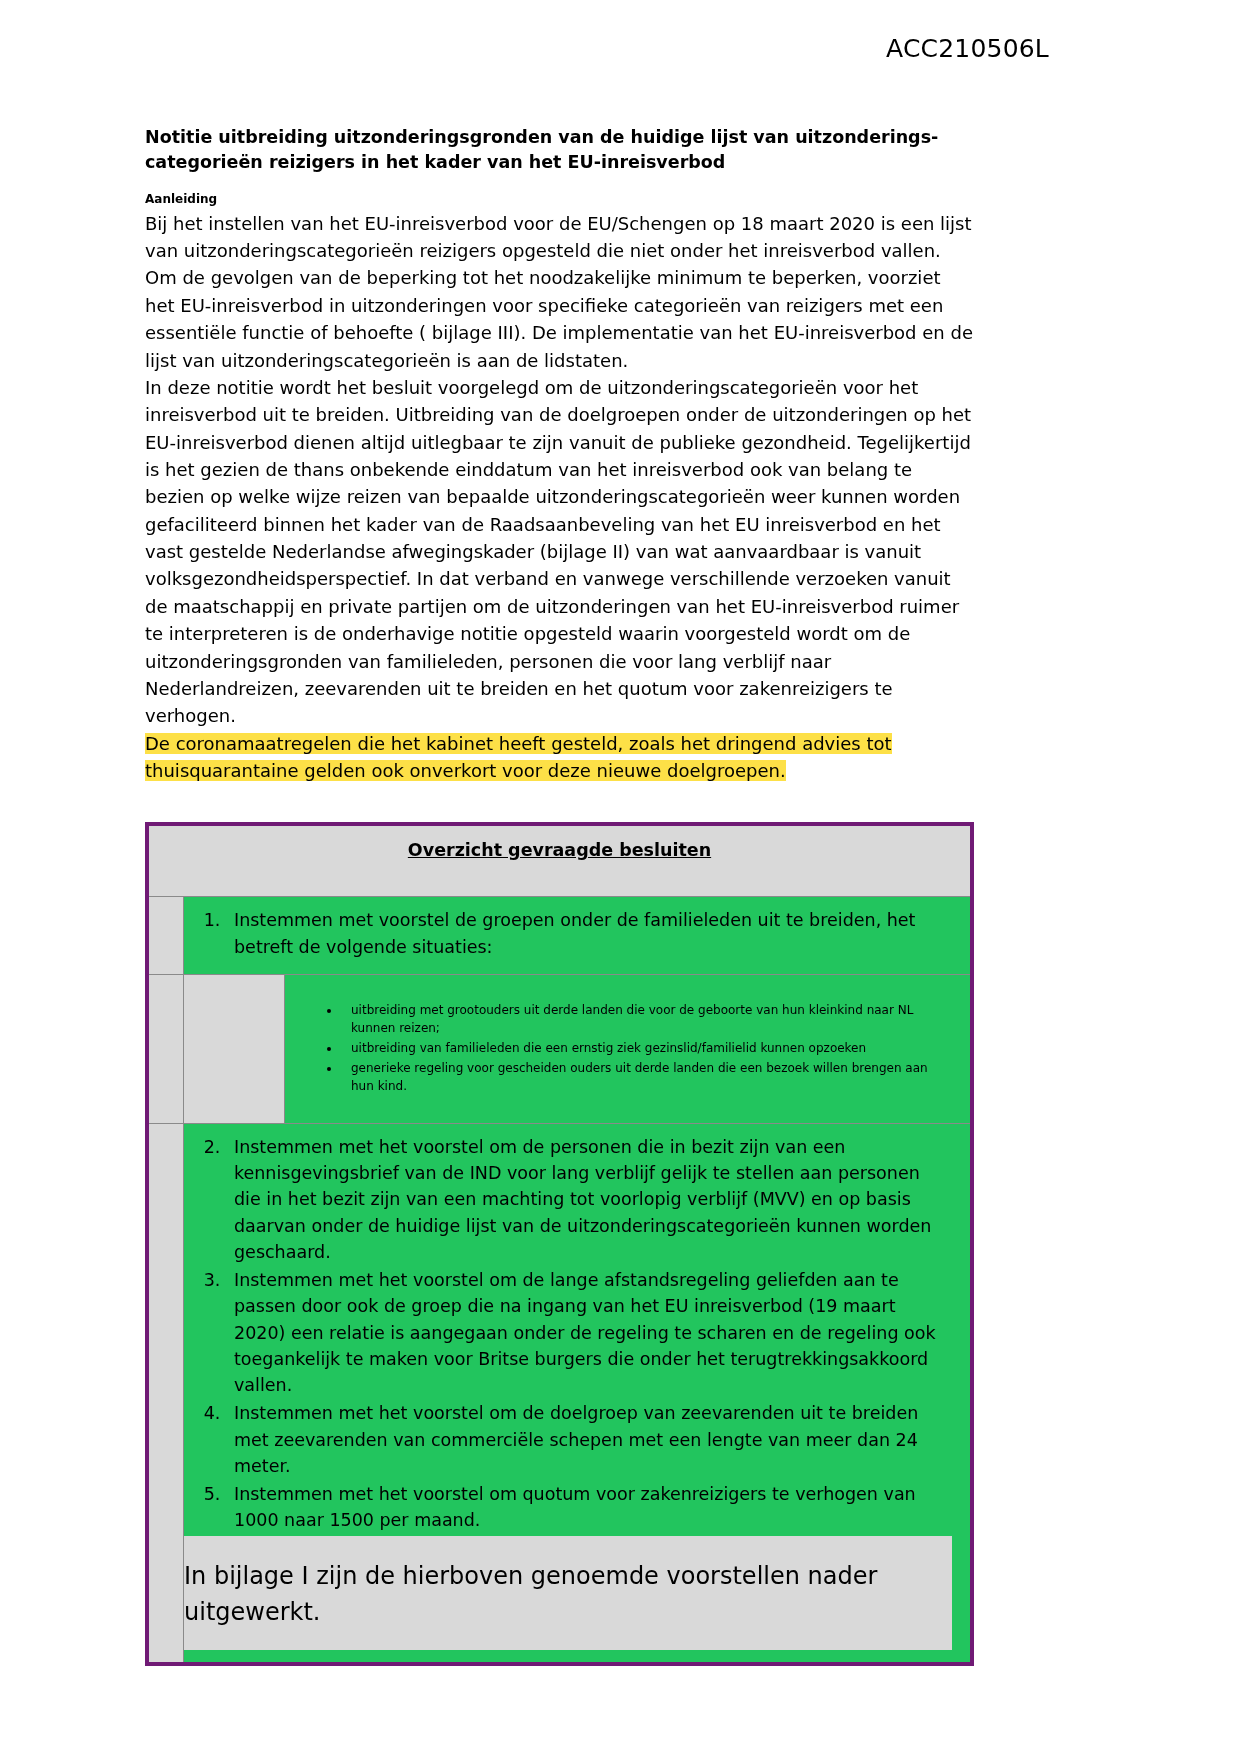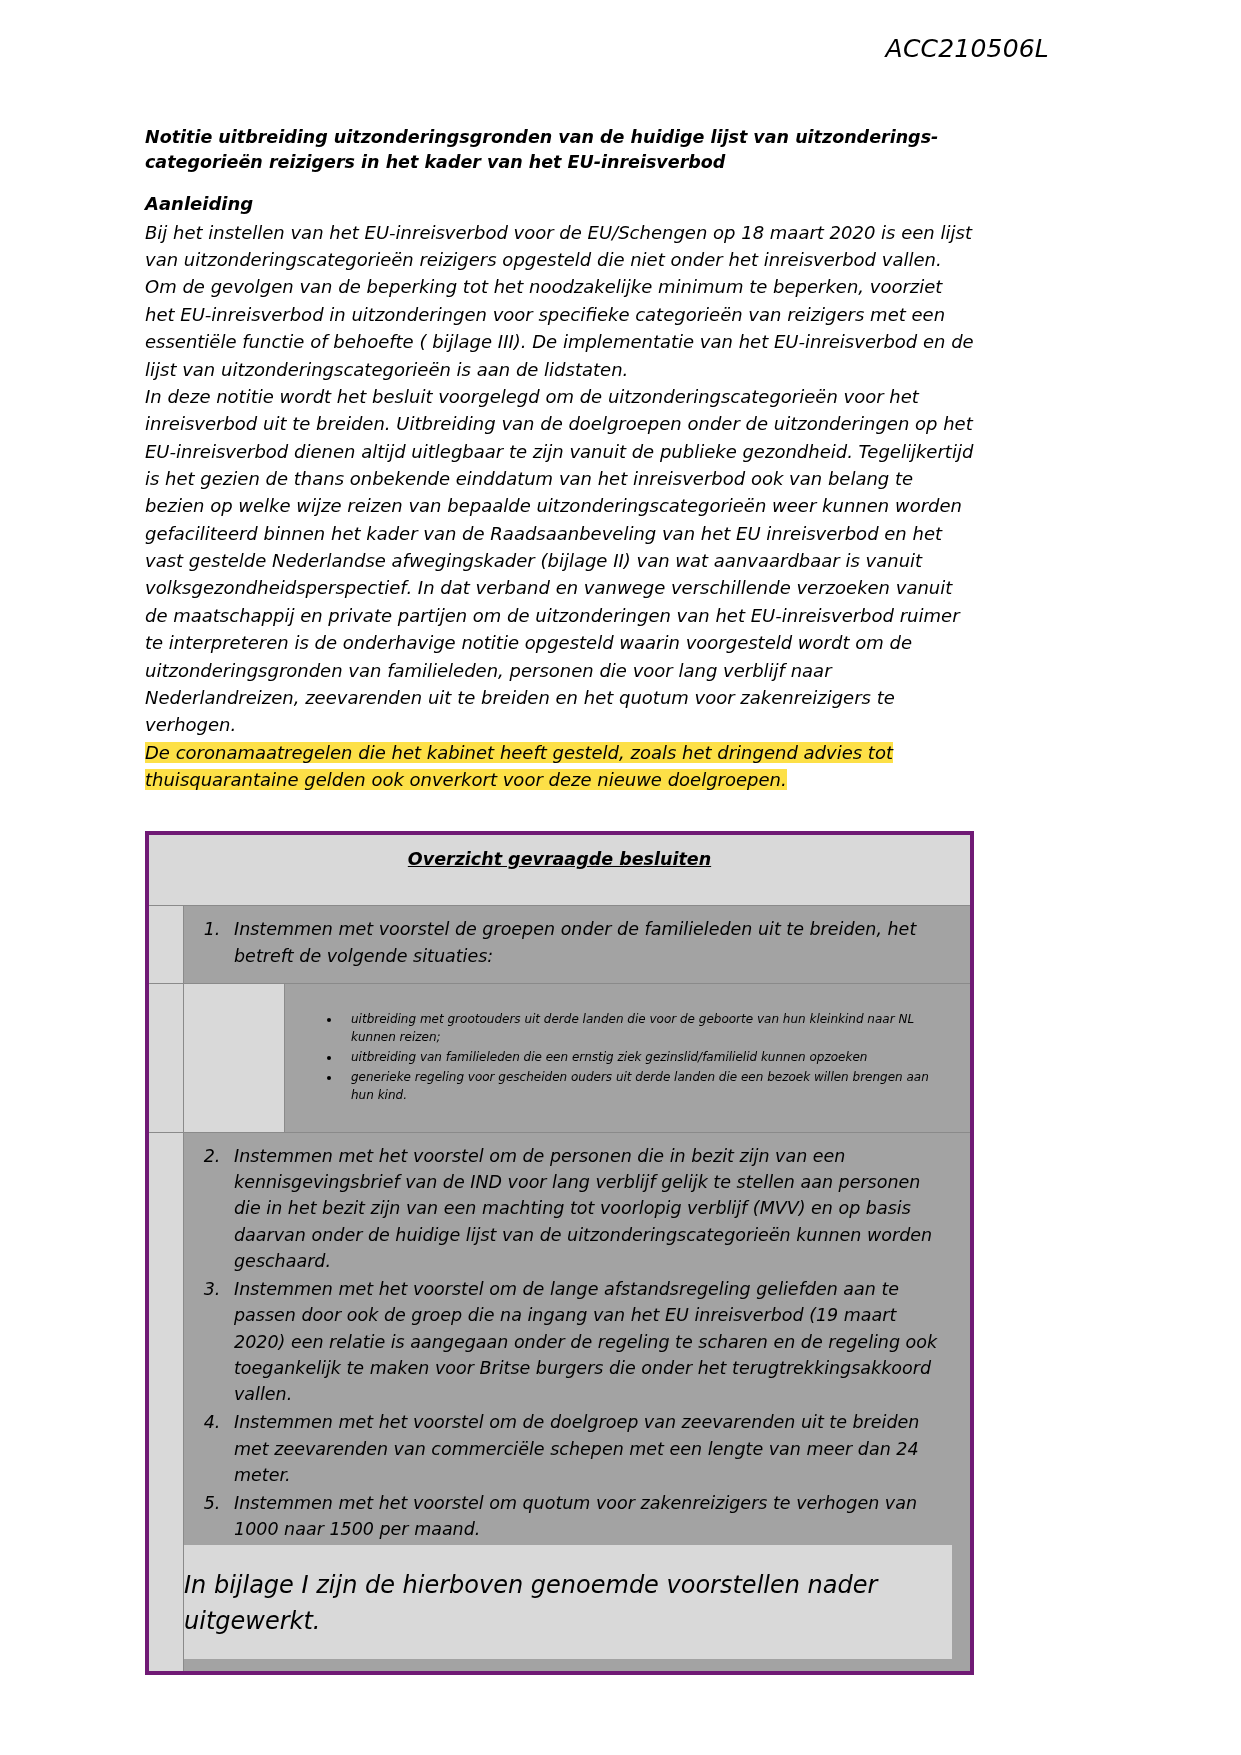--- a/index.html
+++ b/index.html
@@ -14,40 +14,39 @@
     font-family: "DejaVu Sans", sans-serif;
     color: #000000;
     position: relative;
   }
   .page {
     width: 1119px;
     min-height: 1755px;
     box-sizing: border-box;
     padding: 28px 60px 40px 60px;
     position: relative;
-    font-style: italic;
   }
   .doc-code {
     text-align: right;
     font-size: 25px;
     letter-spacing: 0.2px;
     margin: 6px 10px 0 0;
   }
   .content {
     margin: 62px 85px 0 85px;
   }
   .title {
     font-weight: bold;
     font-size: 17.5px;
     line-height: 1.45;
     margin-bottom: 14px;
   }
   .section-heading {
     font-weight: bold;
-    font-size: 18px;
+    font-size: 12px;
     line-height: 1.5;
     margin-bottom: 2px;
   }
   p.body-text {
     font-size: 18px;
     line-height: 1.52;
     margin: 0;
     text-align: left;
   }
   .highlight {
@@ -86,21 +85,21 @@
   }
   .gutter2 {
     width: 100px;
     flex: 0 0 100px;
     border-right: 1px solid #8a8a8a;
     background: #d9d9d9;
   }
   .inner-cell {
     flex: 1 1 auto;
     padding: 10px 18px 12px 0;
-    background: #a3a3a3;
+    background: #22c55e;
   }
   ol.num-list {
     margin: 0;
     padding-left: 42px;
     font-size: 17.5px;
     line-height: 1.5;
   }
   ol.num-list > li {
     padding-left: 8px;
     margin-bottom: 2px;

